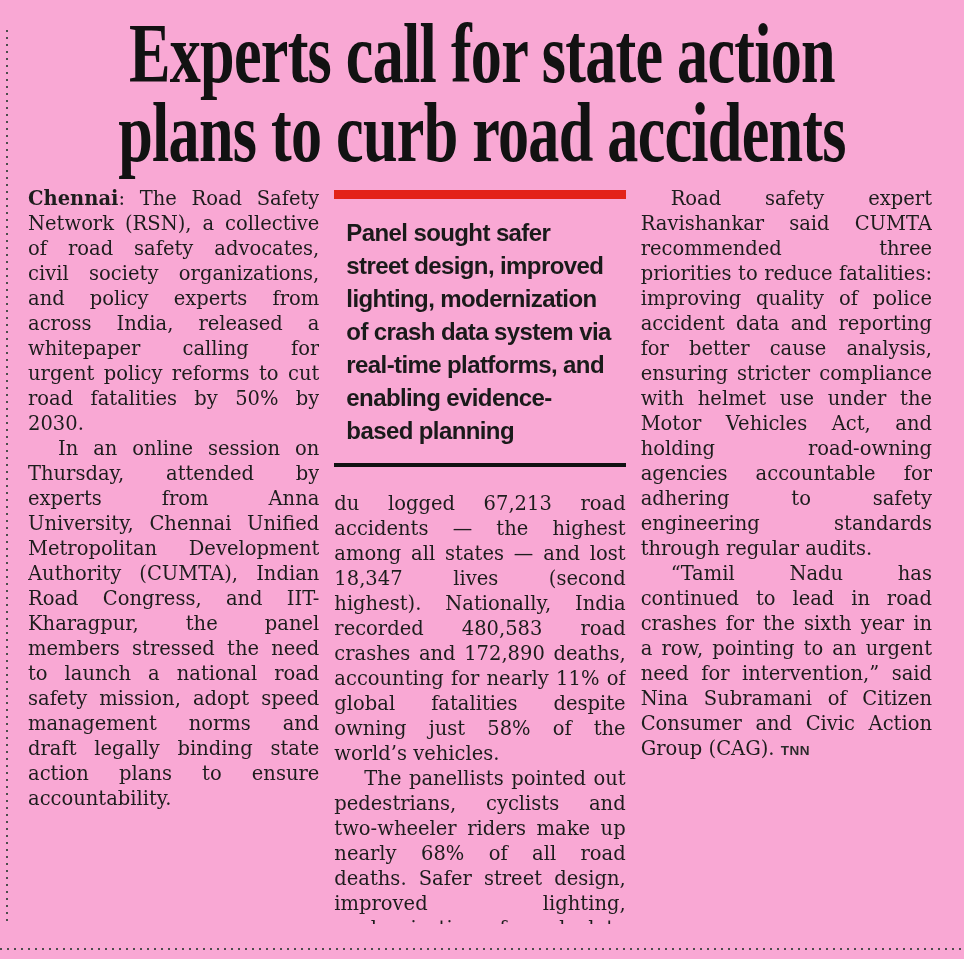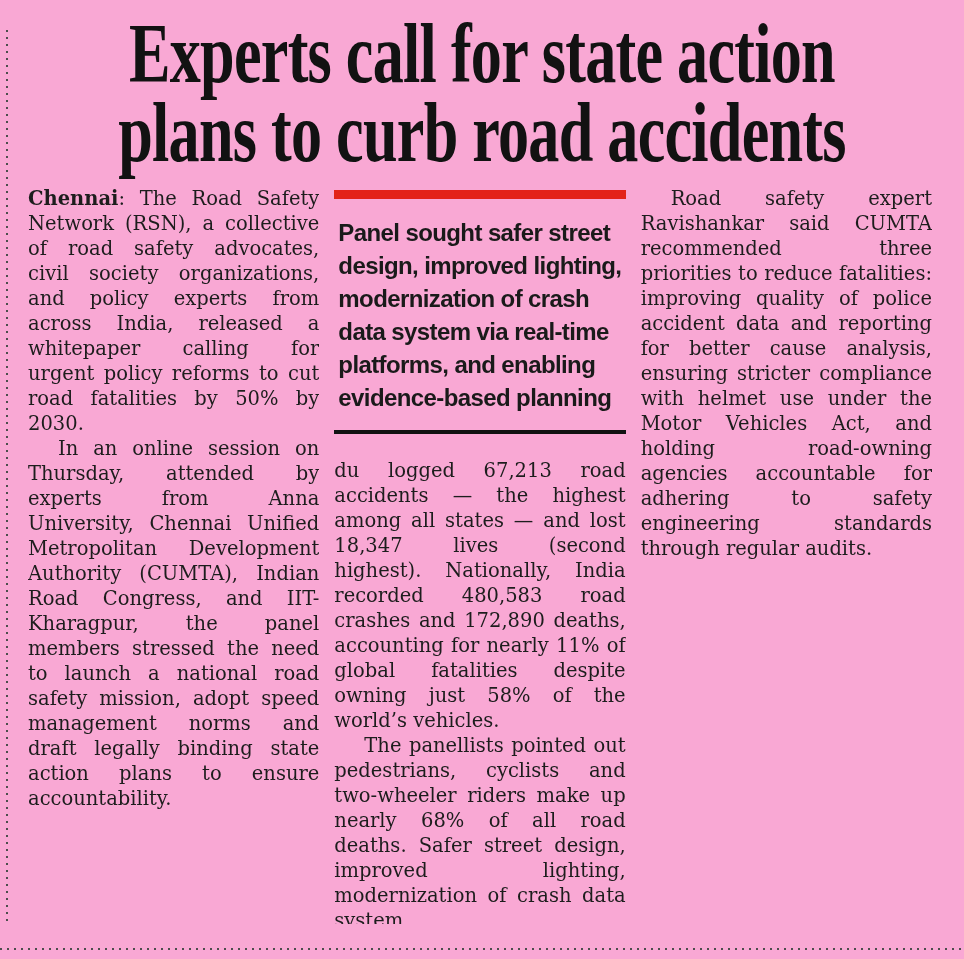--- a/index.html
+++ b/index.html
@@ -84,21 +84,21 @@
   
   .pullquote {
     margin: 4px 0 24px 0;
   }
   .pq-bar {
     height: 9px;
     background: #e32219;
     margin-bottom: 17px;
   }
   .pq-text {
-    margin: 4px;
+    margin: 12px;
     text-align: left;
     text-indent: 0;
     font-family: "Liberation Sans", sans-serif;
     font-weight: 700;
     font-size: 24px;
     line-height: 33px;
     letter-spacing: -0.6px;
     color: #1a1a1a;
     hyphens: manual;
   }
@@ -141,16 +141,18 @@
         <div class="pq-bar" style="background: rgb(227, 34, 25);"></div>
         <p class="pq-text">Panel sought safer street design, improved lighting, modernization of crash data system via real-time platforms, and enabling evidence-based planning</p>
         <div class="pq-rule" style="background: rgb(18, 18, 18);"></div>
       </div>
       <p class="para cont">du logged 67,213 road accidents — the highest among all states — and lost 18,347 lives (second highest). Nationally, India recorded 480,583 road crashes and 172,890 deaths, accounting for nearly 11% of global fatalities despite owning just 58% of the world’s vehicles.</p>
       <p class="para">The panellists pointed out pedestrians, cyclists and two-wheeler riders make up nearly 68% of all road deaths. Safer street design, improved lighting, modernization of crash data system</p>
     </div>
 
     <div class="col">
       <p class="para">Road safety expert Ravishankar said CUMTA recommended three priorities to reduce fatalities: improving quality of police accident data and reporting for better cause analysis, ensuring stricter compliance with helmet use under the Motor Vehicles Act, and holding road-owning agencies accountable for adhering to safety engineering standards through regular audits.</p>
+      <p class="para"><span>“Tamil Nadu has continued to lead in road crashes for the sixth year in a row, pointing to an urgent need for intervention,” said Nina Subramani of Citizen Consumer and Civic Action Group (CAG).</span>
+        <span class="credit">TNN</span></p>
     </div>
 
   </div>
 </div>
 
 </body></html>

